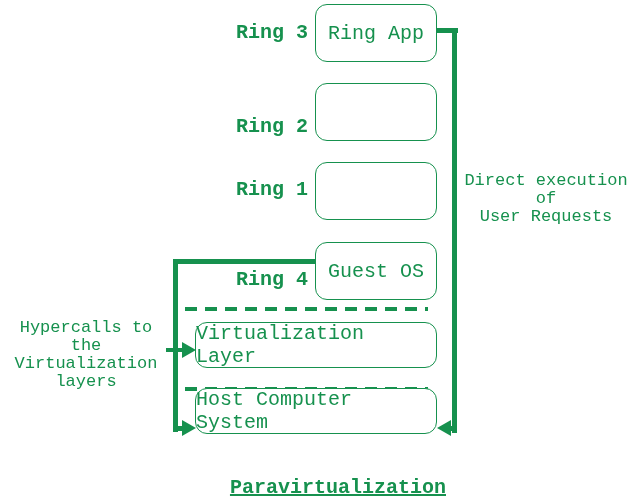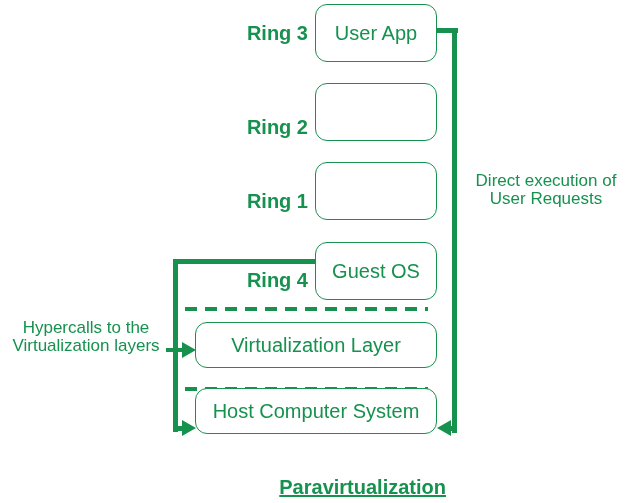--- a/index.html
+++ b/index.html
@@ -3,21 +3,21 @@
 <meta charset="utf-8">
 <style>
   :root { --green: #16914E; --bg: #ffffff; }
   * { margin: 0; padding: 0; box-sizing: border-box; }
   body { background: var(--bg); }
   .canvas {
     position: relative;
     width: 631px;
     height: 503px;
     background: var(--bg);
-    font-family: Liberation Sans, sans-serif;
+    font-family: Liberation Mono, monospace;
     color: var(--green);
     overflow: hidden;
   }
   .box {
     position: absolute;
     border: 1.5px solid var(--green);
     border-radius: 12px;
     background: var(--bg);
     display: flex;
     align-items: center;
@@ -84,25 +84,25 @@
     z-index: 3;
   }
 </style>
 </head>
 <body>
 
 <div class="canvas">
 
   <div class="ring-label" style="top:22px">Ring 3</div>
   <div class="ring-label" style="top:116px">Ring 2</div>
-  <div class="ring-label" style="top:190px">Ring 1</div>
+  <div class="ring-label" style="top:179px">Ring 1</div>
   <div class="ring-label" style="top:269px">Ring 4</div>
 
   <div class="box small" style="top:4px">
-    <span>User App</span>
+    <span>Ring App</span>
   </div>
   <div class="box small" style="top:83px">
     <span></span>
   </div>
   <div class="box small" style="top:162px">
     <span></span>
   </div>
   <div class="box small" style="top:242px">
     <span>Guest OS</span>
   </div>

